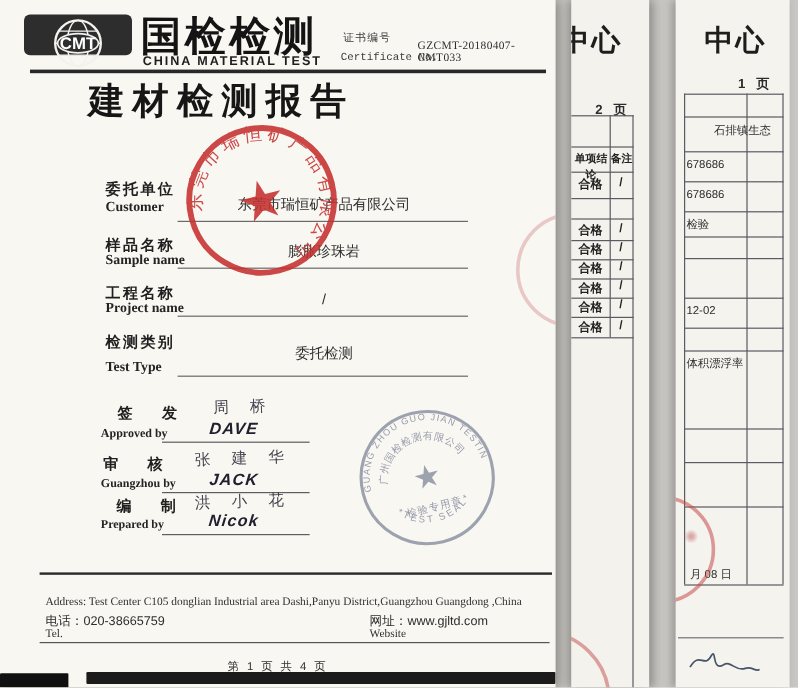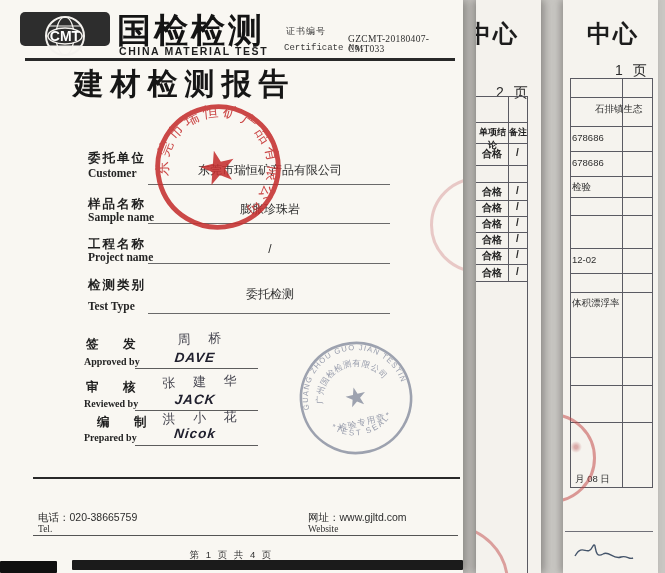--- a/index.html
+++ b/index.html
@@ -49,21 +49,21 @@
   
   .ft-cn{font-size:10.5px;color:#2d2d2d;white-space:nowrap;}
   .ft-en{font-size:9.5px;font-family:"Liberation Serif",serif;color:#303030;white-space:nowrap;}
   .pageno{left:0;top:549px;width:463px;text-align:center;font-size:9.5px;color:#333;letter-spacing:2px;}
   .bar{background:#1b1b1b;border-radius:1px;}
   
   .stamp{pointer-events:none;}
   .arc-stamp{border-style:solid;border-radius:50%;}
   
   .bp-head{font-size:24px;font-weight:bold;color:#1d1d1d;letter-spacing:2px;white-space:nowrap;}
-  .bp-page{font-size:14px;color:#2c2c2c;letter-spacing:3px;white-space:nowrap;}
+  .bp-page{font-size:11px;color:#2c2c2c;letter-spacing:3px;white-space:nowrap;font-weight:bold;}
   .vline{width:1px;background:#5a5a62;}
   .hline{height:1px;background:#5a5a62;}
   .p2h{font-size:9px;font-weight:600;color:#222;}
   .p2c{font-size:10px;font-weight:600;color:#222;}
   .p3c{font-size:9.5px;color:#2e2e2e;white-space:nowrap;}
 </style>
 </head>
 <body>
 
 <div class="page page-right">
@@ -181,29 +181,29 @@
   <div class="abs cn-label" style="top:236px;">工程名称</div>
   <div class="abs fval" style="top:242px;">/</div>
   <div class="abs en-label" style="top:251px;">Project name</div>
   <div class="abs fline" style="top:263px;"></div>
 
   <div class="abs cn-label" style="top:277px;">检测类别</div>
   <div class="abs fval" style="top:286px;">委托检测</div>
   <div class="abs en-label" style="top:300px;">Test Type</div>
   <div class="abs fline" style="top:313px;"></div>
 
-  <div class="abs sg-cn" style="top:336px;">签　发</div>
+  <div class="abs sg-cn" style="top:336px;margin-left:12px;">签　发</div>
   <div class="abs hw-cn" style="top:330px;">周 桥</div>
   <div class="abs sg-en" style="top:356px;">Approved by</div>
   <div class="abs hw-en" style="top:350px;">DAVE</div>
   <div class="abs sg-line" style="top:368px;"></div>
 
   <div class="abs sg-cn" style="top:379px;">审　核</div>
   <div class="abs hw-cn" style="top:373px;">张 建 华</div>
-  <div class="abs sg-en" style="top:398px;">Reviewed by</div>
+  <div class="abs sg-en" style="top:398px;">Guangzhou by</div>
   <div class="abs hw-en" style="top:392px;">JACK</div>
   <div class="abs sg-line" style="top:410px;"></div>
 
   <div class="abs sg-cn" style="top:414px;padding-left:11px;">编　制</div>
   <div class="abs hw-cn" style="top:409px;">洪 小 花</div>
   <div class="abs sg-en" style="top:432px;">Prepared by</div>
   <div class="abs hw-en" style="top:426px;">Nicok</div>
   <div class="abs sg-line" style="top:445px;"></div>
 
   <div class="abs stamp" style="left:150px;top:99px;width:136px;height:136px;transform:rotate(-14deg);opacity:.88;">
@@ -237,20 +237,21 @@
       </text>
       <text font-size="8.4" fill="#878da0" letter-spacing="0.5" font-family="Liberation Sans, sans-serif">
         <textPath href="#sealInner" startOffset="4%">广州国检检测有限公司</textPath>
       </text>
       <text x="60" y="68" text-anchor="middle" font-size="26" fill="#8e94a4">★</text>
       <text x="60" y="88" text-anchor="middle" font-size="8.6" fill="#878da0" letter-spacing="1" font-family="Liberation Sans, sans-serif">检验专用章</text>
     </svg>
   </div>
 
   <div class="abs hrule" style="left:33px;top:477px;width:427px;height:1.6px;"></div>
+  <div class="abs ft-en" style="left:38px;top:497px;">Address: Test Center C105 donglian Industrial area Dashi,Panyu District,Guangzhou Guangdong ,China</div>
   <div class="abs ft-cn" style="left:38px;top:511px;">电话：020-38665759</div>
   <div class="abs ft-cn" style="left:308px;top:511px;">网址：www.gjltd.com</div>
   <div class="abs ft-en" style="left:38px;top:524px;">Tel.</div>
   <div class="abs ft-en" style="left:308px;top:524px;">Website</div>
   <div class="abs hline" style="left:33px;top:535px;width:425px;background:#555;"></div>
   <div class="abs pageno">第 1 页 共 4 页</div>
 
   <div class="abs bar" style="left:0;top:561px;width:57px;height:12px;background:#101010;"></div>
   <div class="abs bar" style="left:72px;top:560px;width:391px;height:10px;"></div>
 </div>

